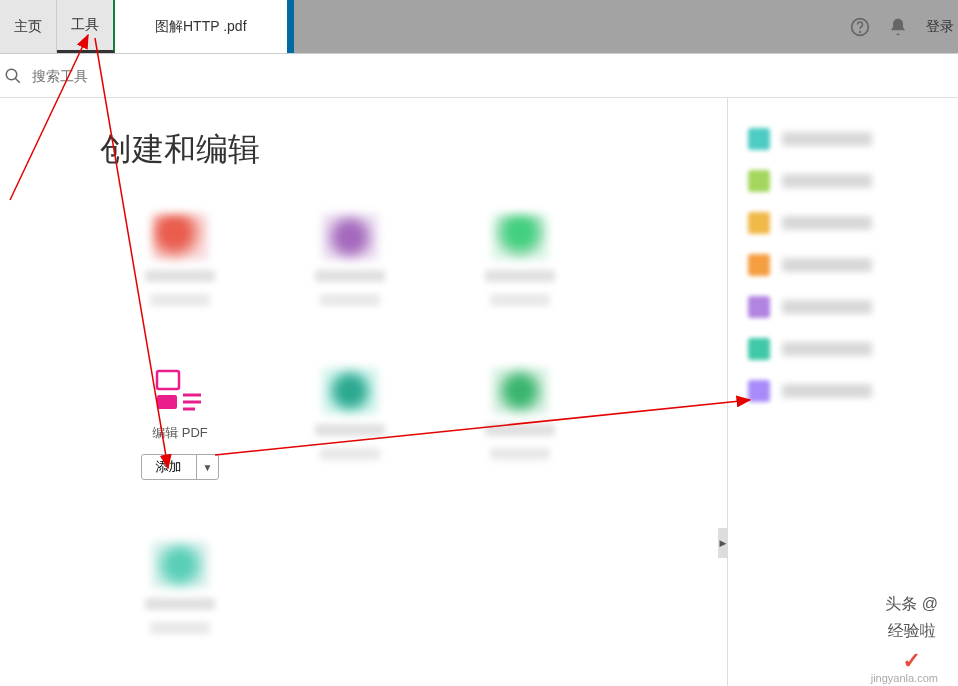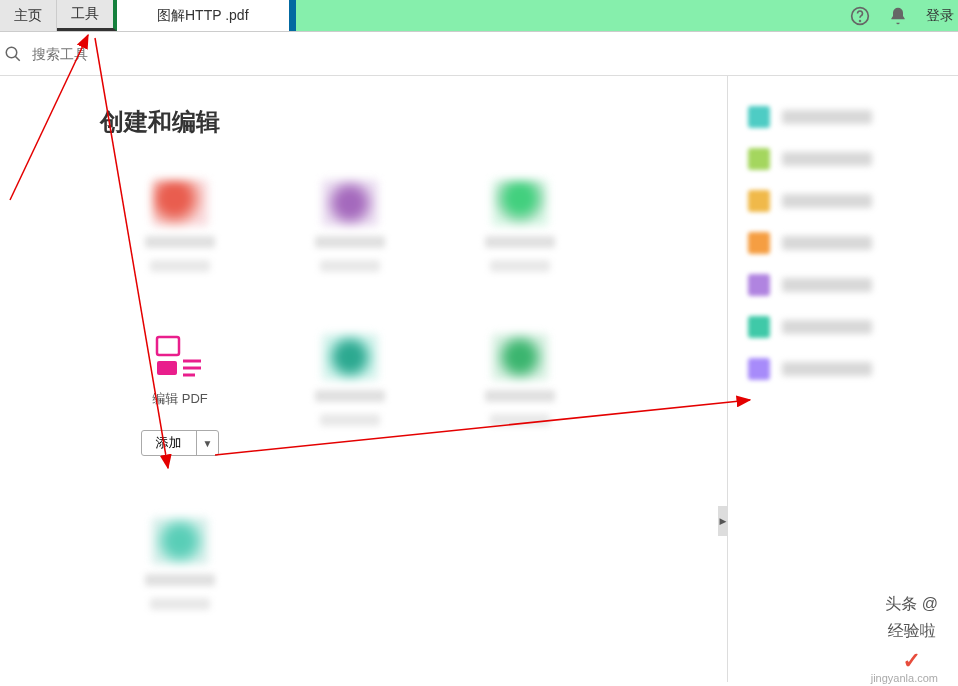--- a/index.html
+++ b/index.html
@@ -1,41 +1,41 @@
 <!DOCTYPE html>
 <html><head>
 <meta charset="utf-8">
 <style>
   * { box-sizing: border-box; margin: 0; padding: 0; font-family: "Microsoft YaHei", Arial, sans-serif; }
   body { width: 958px; height: 686px; background: #fff; overflow: hidden; position: relative; }
 
   
-  .topbar { height: 32px; background: #86efac; border-bottom: 1px solid #ccc; display: flex; align-items: stretch; }
+  .topbar { height: 54px; background: #a3a3a3; border-bottom: 1px solid #ccc; display: flex; align-items: stretch; }
   .tab { padding: 0 14px; display: flex; align-items: center; font-size: 14px; color: #333; cursor: pointer; border-right: 1px solid transparent; }
   .tab.home { background: #e6e6e6; border-right: 1px solid #ccc; }
-  .tab.tools { background: #e6e6e6; border-bottom: 3px solid #333; border-right: 4px solid #15803d; font-weight: 500; }
+  .tab.tools { background: #e6e6e6; border-bottom: 3px solid #333; border-right: 2px solid #15803d; font-weight: 500; }
   .tab.doc { background: #fff; border-right: 7px solid #0369a1; padding: 0 40px; }
   .topbar-spacer { flex: 1; }
   .topbar-right { display: flex; align-items: center; gap: 18px; padding-right: 4px; }
   .icon-btn { width: 20px; height: 20px; display: flex; align-items: center; justify-content: center; color: #666; cursor: pointer; }
   .login { font-size: 14px; color: #333; cursor: pointer; }
 
   
   .searchbar { height: 44px; border-bottom: 1px solid #ddd; display: flex; align-items: center; padding: 0 4px; }
   .searchbar svg { width: 18px; height: 18px; color: #666; margin-right: 10px; }
   .searchbar input { border: none; outline: none; font-size: 14px; color: #333; flex: 1; background: transparent; }
 
   
   .main { display: flex; height: calc(686px - 36px - 44px); }
   .content { flex: 1; overflow-y: auto; padding: 30px 40px 30px 100px; position: relative; border-right: 1px solid #ddd; }
   .content::-webkit-scrollbar { width: 16px; }
   .content::-webkit-scrollbar-track { background: #f0f0f0; }
   .content::-webkit-scrollbar-thumb { background: #c0c0c0; }
 
-  .section-title { font-size: 24px; color: #333; margin-bottom: 40px; font-weight: 700; }
+  .section-title { font-size: 32px; color: #333; margin-bottom: 40px; font-weight: 400; }
 
   .tool-grid { display: grid; grid-template-columns: repeat(3, 160px); gap: 60px 10px; }
   .tool-item { display: flex; flex-direction: column; align-items: center; gap: 8px; }
   .tool-icon { width: 60px; height: 50px; display: flex; align-items: center; justify-content: center; }
 
   
   .pix { width: 56px; height: 46px; filter: blur(4px); opacity: 0.9; border-radius: 4px; }
   .pix-red { background: radial-gradient(circle at 40% 40%, #e74c3c 30%, #f5b7b1 60%, transparent 70%), #f8d7da; }
   .pix-purple { background: radial-gradient(circle at 50% 50%, #9b59b6 30%, #d2b4de 60%, transparent 70%), #e8daef; }
   .pix-emerald { background: radial-gradient(circle at 50% 40%, #2ecc71 30%, #a9dfbf 60%, transparent 70%), #d5f5e3; }
@@ -44,21 +44,21 @@
   .pix-cyan { background: radial-gradient(circle at 50% 50%, #48c9b0 30%, #a3e4d7 60%, transparent 70%), #d0ece7; }
 
   .tool-label { font-size: 13px; color: #555; text-align: center; }
   .tool-sub { width: 70px; height: 12px; background: #e0e0e0; filter: blur(3px); border-radius: 2px; }
   .tool-sub2 { width: 60px; height: 12px; background: #e8e8e8; filter: blur(3px); border-radius: 2px; margin-top: 4px; }
 
   
   .edit-pdf-icon { width: 50px; height: 44px; }
   .edit-pdf-icon svg { width: 100%; height: 100%; }
 
-  .add-btn { display: inline-flex; align-items: center; border: 1px solid #aaa; border-radius: 3px; overflow: hidden; font-size: 13px; cursor: pointer; margin-top: 14px; }
+  .add-btn { display: inline-flex; align-items: center; border: 1px solid #aaa; border-radius: 3px; overflow: hidden; font-size: 13px; cursor: pointer; margin-top: 4px; }
   .add-btn .lbl { padding: 3px 14px; border-right: 1px solid #aaa; }
   .add-btn .drop { padding: 3px 6px; font-size: 10px; color: #555; }
 
   
   .sidepanel { width: 230px; padding: 20px 16px; position: relative; }
   .side-item { display: flex; align-items: center; gap: 12px; padding: 10px 4px; }
   .side-icon { width: 22px; height: 22px; border-radius: 3px; filter: blur(2px); }
   .si-cyan { background: #4eccc4; }
   .si-lime { background: #a4d65e; }
   .si-amber { background: #f0b94a; }

